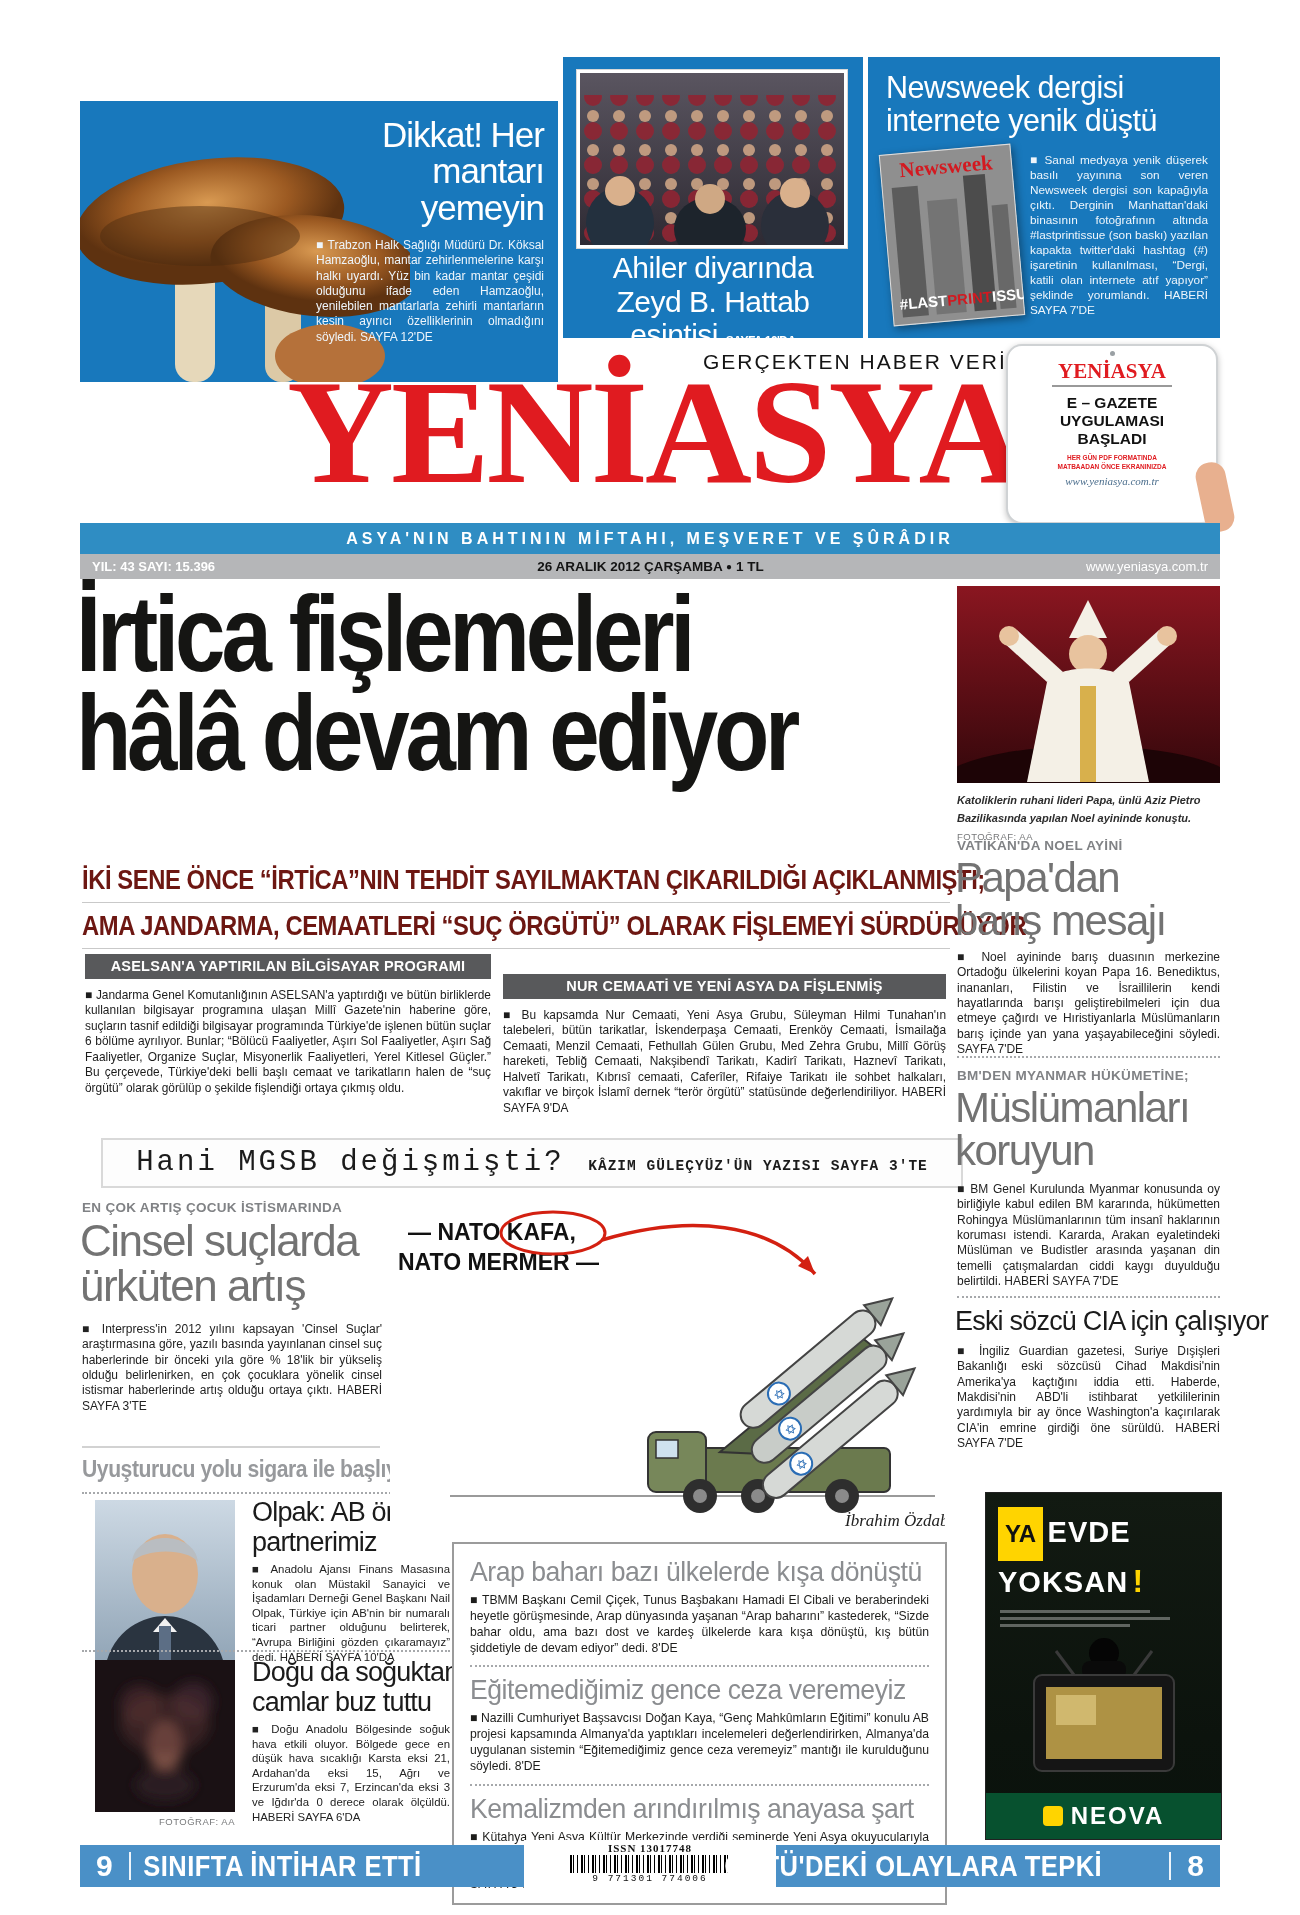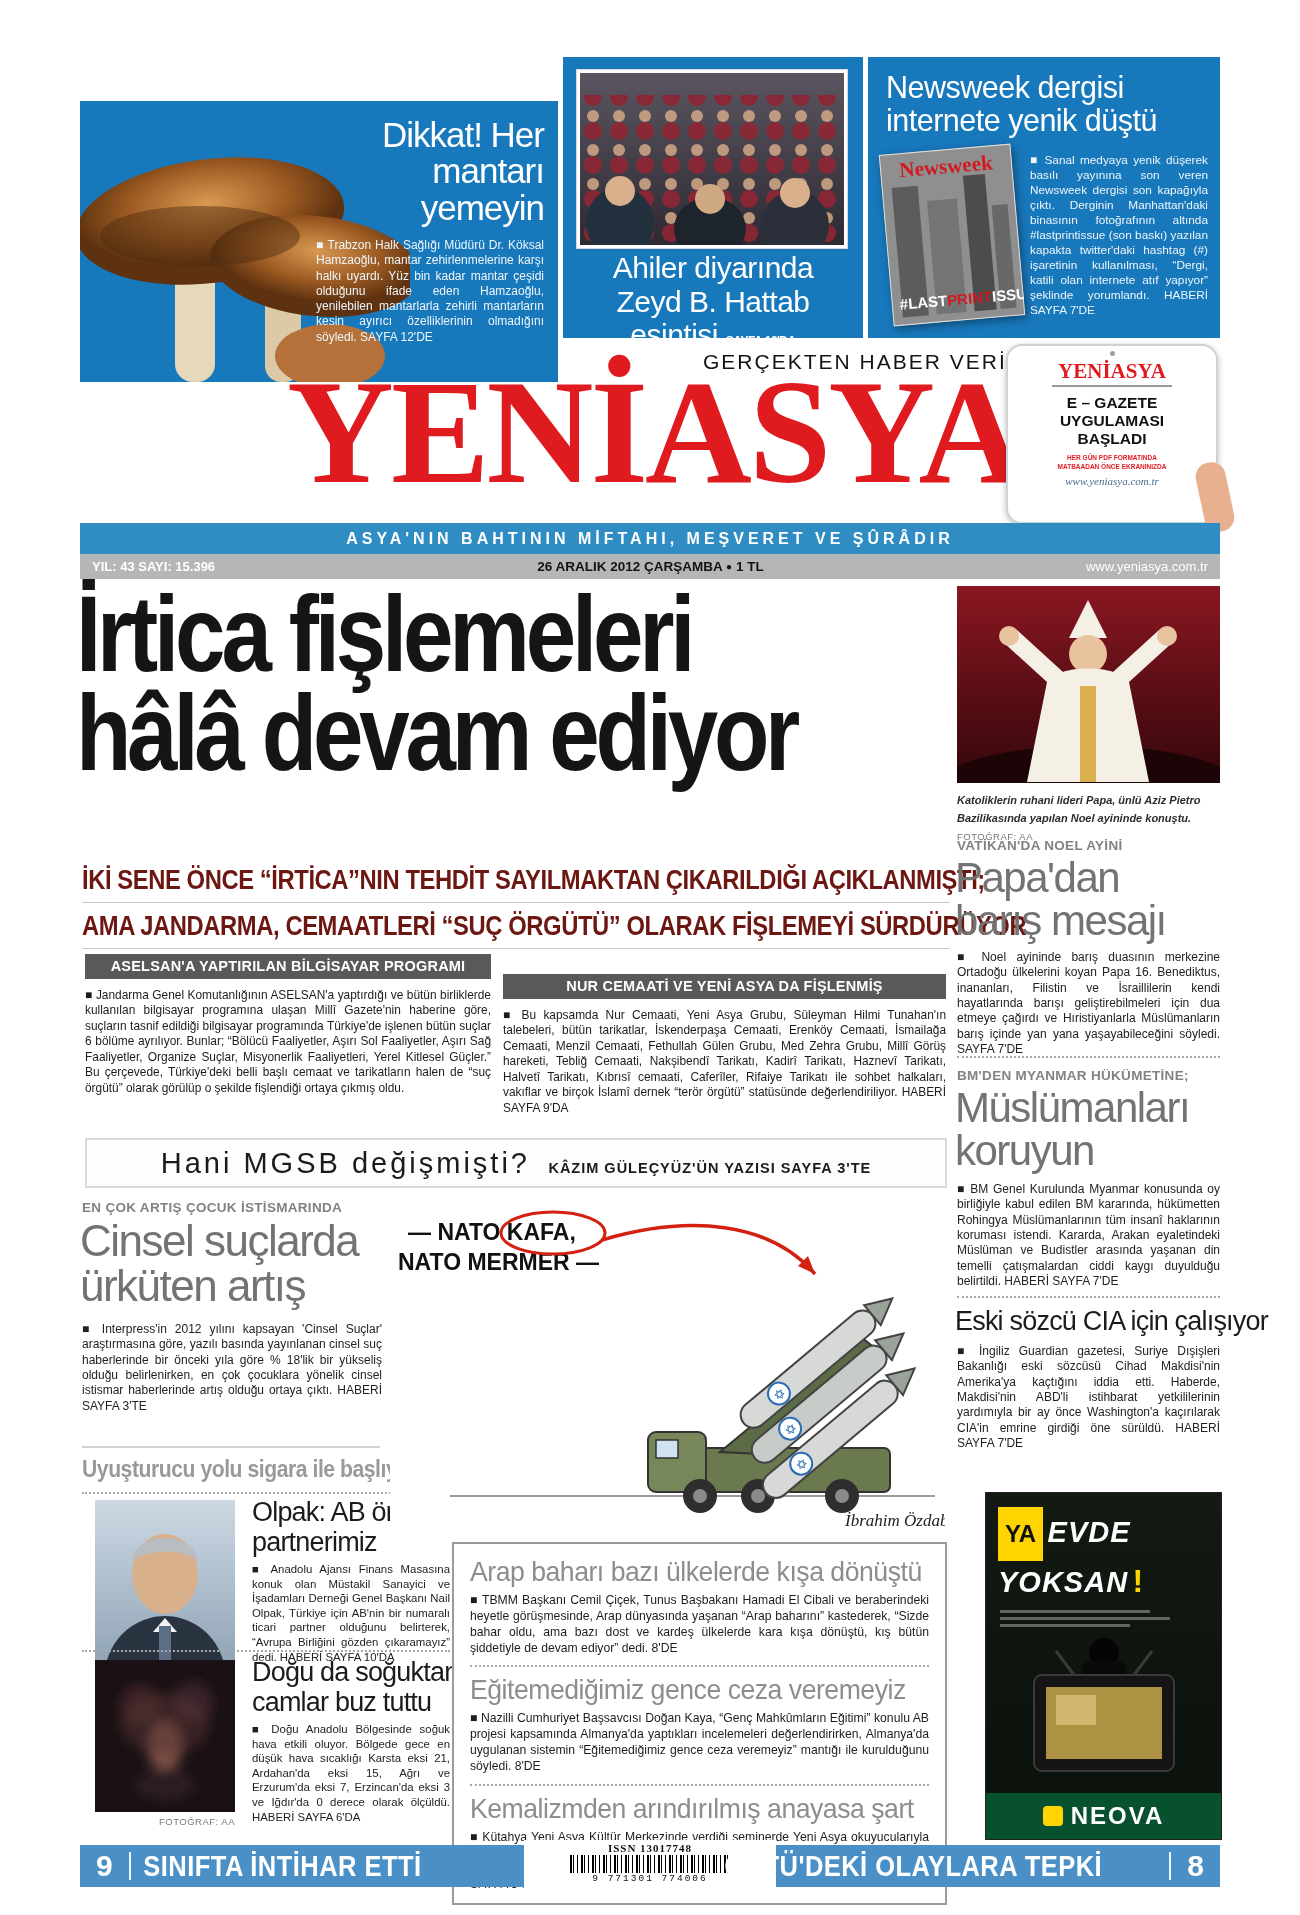--- a/index.html
+++ b/index.html
@@ -54,21 +54,21 @@
 
   .grayhead{color:#8b8d90;font-size:28px;letter-spacing:-.5px;white-space:nowrap;}
   .uyus{color:#97999c;font-weight:bold;font-size:23px;letter-spacing:-.5px;white-space:nowrap;}
   .uyus .pg{font-size:13px;letter-spacing:0;}
 
   .midbox{border:2px solid #9b9b9b;background:#fff;padding:12px 16px 10px;}
   .midbox .b{font-size:12.2px;line-height:1.3;color:#1d1d1b;margin-top:5px;}
 
   .ad{background:linear-gradient(180deg,#121a12,#0c130d 70%,#0a120c);border:1px solid #222;color:#fff;overflow:hidden;}
   .ad-ya{background:#ffd400;color:#111;font-weight:bold;font-size:24px;padding:13px 7px;display:inline-block;}
-  .ad-big{font-weight:bold;font-style:italic;font-size:29px;color:#fff;letter-spacing:1px;}
+  .ad-big{font-weight:bold;font-size:29px;color:#fff;letter-spacing:1px;}
   .ad-ex{color:#ffd400;font-weight:bold;font-size:32px;}
   .ad-smallbar{height:3px;background:rgba(255,255,255,.34);margin:4px 14px;}
   .neova-strip{position:absolute;left:0;right:0;bottom:0;height:46px;background:#07512f;display:flex;align-items:center;justify-content:center;gap:8px;}
   .neova-chip{width:20px;height:20px;background:#ffd400;border-radius:4px;}
   .neova-txt{font-weight:bold;font-size:24px;letter-spacing:2px;color:#fff;}
 
   .bottombar{background:#4a90c7;display:flex;align-items:center;color:#fff;}
   .bb-num{font-weight:bold;font-size:30px;padding:0 16px;}
   .bb-div{width:2px;height:28px;background:#fff;opacity:.9;}
   .bb-text{font-weight:bold;font-size:29px;letter-spacing:.5px;padding:0 14px;white-space:nowrap;}
@@ -210,21 +210,21 @@
 
   <div class="abs" style="left:85px;top:954px;width:406px;">
     <div class="gbox-h">ASELSAN'A YAPTIRILAN BİLGİSAYAR PROGRAMI</div>
     <div class="gbox-b just">■ Jandarma Genel Komutanlığının ASELSAN'a yaptırdığı ve bütün birliklerde kullanılan bilgisayar programına ulaşan Millî Gazete'nin haberine göre, suçların tasnif edildiği bilgisayar programında Türkiye'de işlenen bütün suçlar 6 bölüme ayrılıyor. Bunlar; “Bölücü Faaliyetler, Aşırı Sol Faaliyetler, Aşırı Sağ Faaliyetler, Organize Suçlar, Misyonerlik Faaliyetleri, Yerel Kitlesel Güçler.” Bu çerçevede, Türkiye'deki belli başlı cemaat ve tarikatların halen de “suç örgütü” olarak görülüp o şekilde fişlendiği ortaya çıkmış oldu.</div>
   </div>
   <div class="abs" style="left:503px;top:930px;width:443px;margin-top:44px;">
     <div class="gbox-h">NUR CEMAATİ VE YENİ ASYA DA FİŞLENMİŞ</div>
     <div class="gbox-b just">■ Bu kapsamda Nur Cemaati, Yeni Asya Grubu, Süleyman Hilmi Tunahan'ın talebeleri, bütün tarikatlar, İskenderpaşa Cemaati, Erenköy Cemaati, İsmailağa Cemaati, Menzil Cemaati, Fethullah Gülen Grubu, Med Zehra Grubu, Millî Görüş hareketi, Tebliğ Cemaati, Nakşibendî Tarikatı, Kadirî Tarikatı, Haznevî Tarikatı, Halvetî Tarikatı, Kıbrısî cemaati, Caferîler, Rifaiye Tarikatı ile sohbet halkaları, vakıflar ve birçok İslamî dernek “terör örgütü” statüsünde değerlendiriliyor. HABERİ SAYFA 9'DA</div>
   </div>
 
-  <div class="abs mgsb" style="left:85px;top:1138px;width:858px;height:46px;">
+  <div class="abs mgsb" style="left:101px;top:1138px;width:858px;height:46px;font-family:Liberation Mono, monospace;">
     <span class="t">Hani MGSB değişmişti?</span>
     <span class="r">KÂZIM GÜLEÇYÜZ'ÜN YAZISI SAYFA 3'TE</span>
   </div>
 
   <div class="abs" style="left:957px;top:586px;width:263px;height:197px;">
     <svg width="263" height="197" viewBox="0 0 263 197">
       <defs>
         <linearGradient id="popebg" x1="0" y1="0" x2="0" y2="1">
           <stop offset="0" stop-color="#8a1620"></stop>
             <stop offset="1" stop-color="#33070b"></stop>

